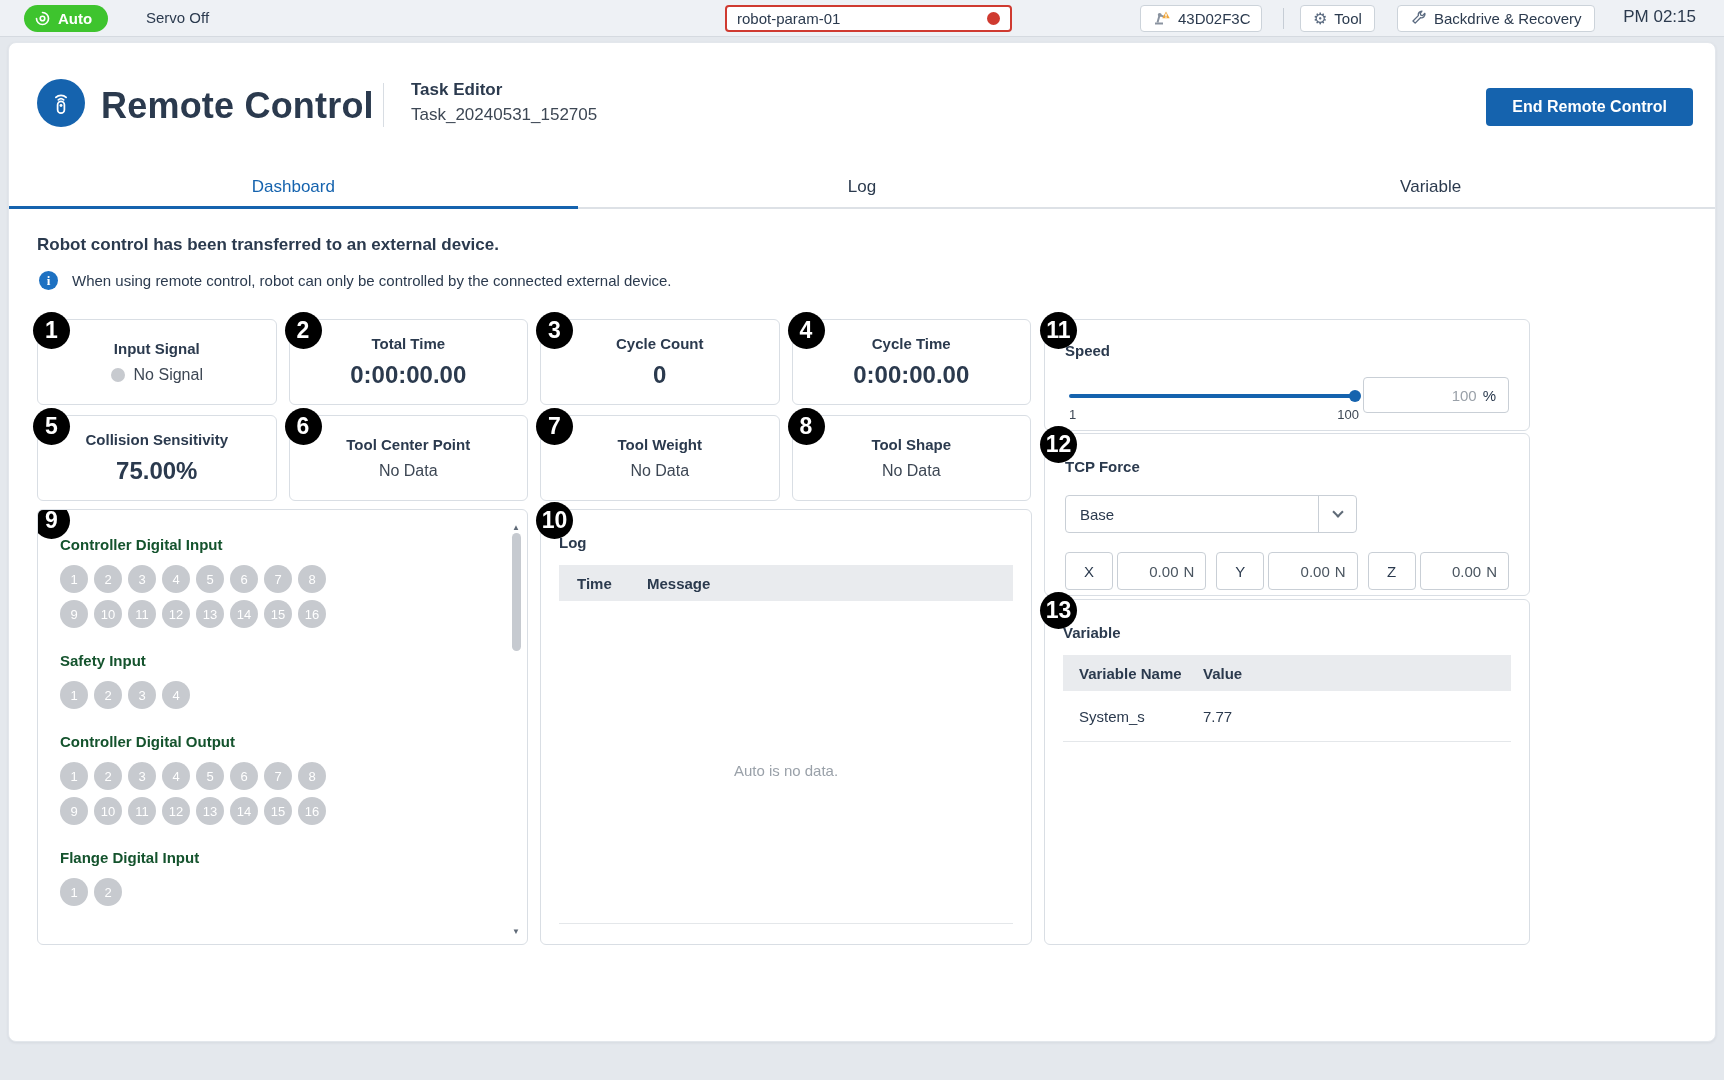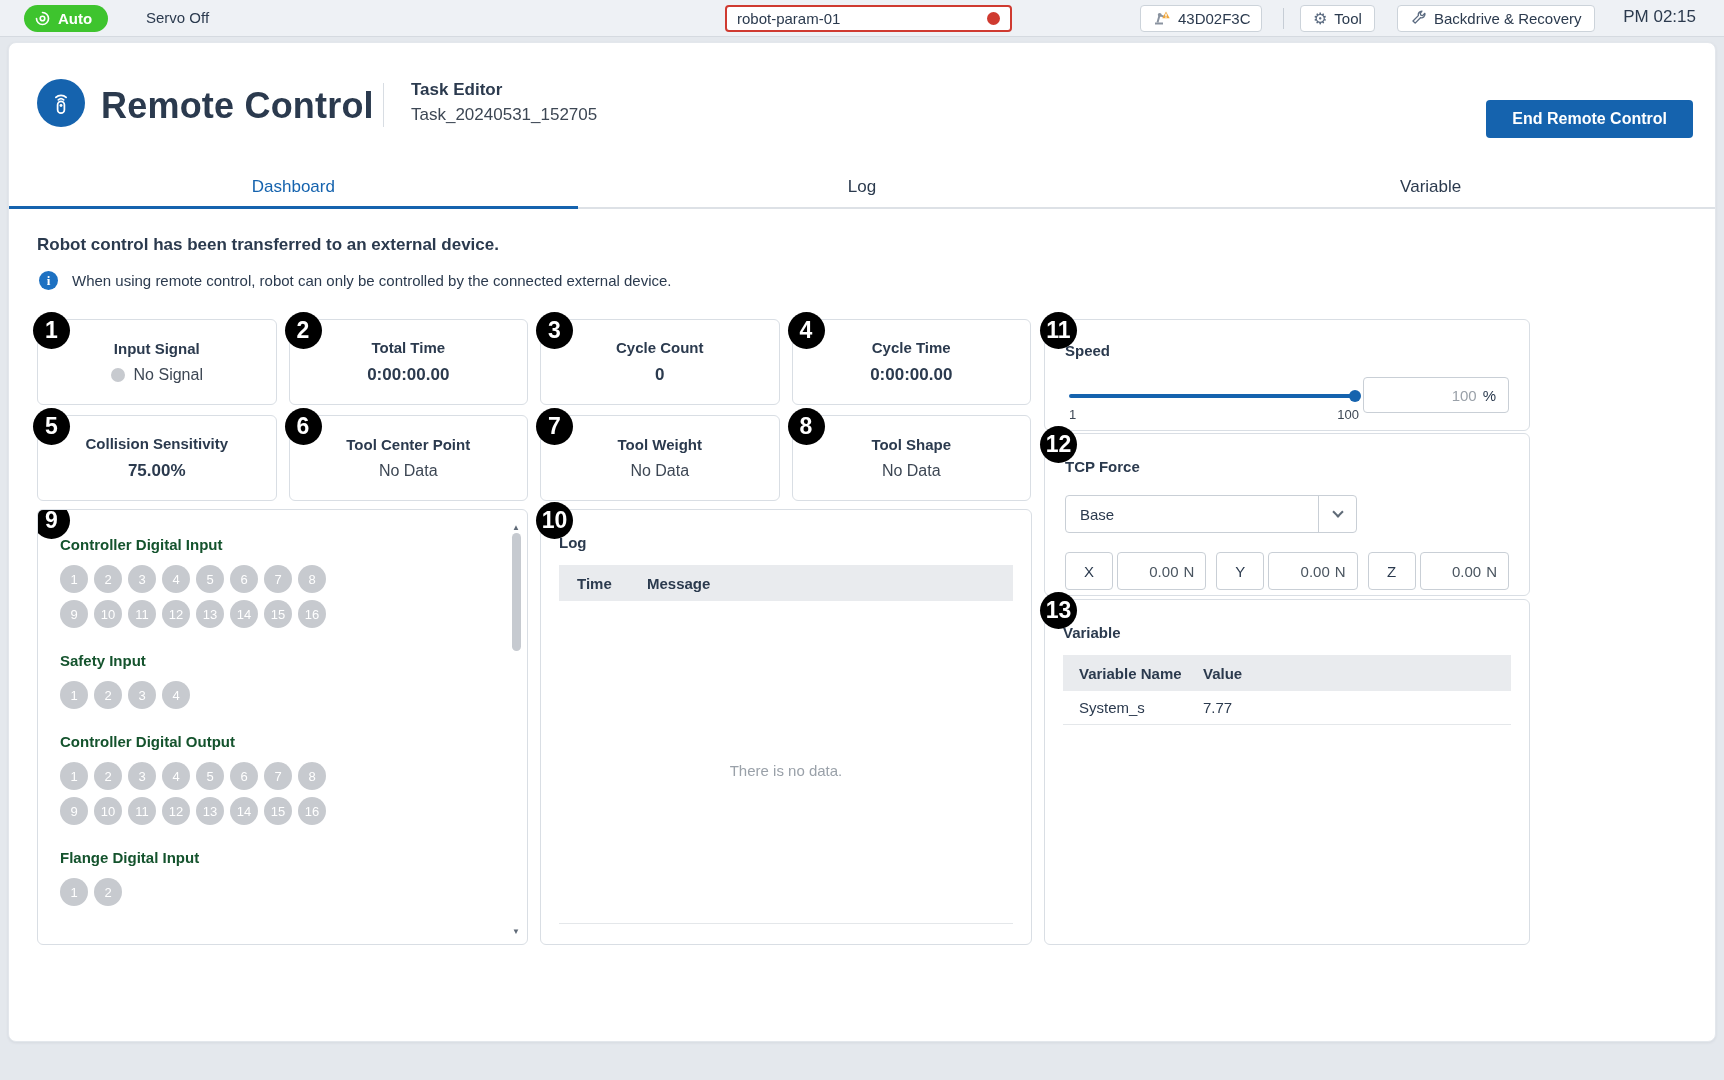--- a/index.html
+++ b/index.html
@@ -32,21 +32,21 @@
     border:1px solid #e3e7ec;border-radius:8px;box-shadow:0 1px 3px rgba(20,30,50,.07);}
   .app-icon{position:absolute;left:28px;top:36px;width:48px;height:48px;border-radius:50%;background:#1563ae;
     display:flex;align-items:center;justify-content:center;}
   .app-title{position:absolute;left:92px;top:42px;font-size:36px;font-weight:700;color:#2b3a4e;letter-spacing:.2px;}
   .header-divider{position:absolute;left:374px;top:40px;width:1px;height:44px;background:#d8dde3;}
   .task-block{position:absolute;left:402px;top:37px;}
   .task-label{font-size:17px;font-weight:700;color:#2b3a4e;}
   .task-name{font-size:17px;color:#3d4754;margin-top:5px;}
   .end-btn{position:absolute;right:22px;top:45px;height:38px;padding:0 26px;background:#1563ae;color:#fff;
     border:none;border-radius:4px;font-size:16px;font-weight:600;display:flex;align-items:center;cursor:pointer;
-    font-family:inherit;margin-top:12px;}
+    font-family:inherit;}
   
   .tabs{position:absolute;left:0;top:123px;width:100%;height:43px;display:flex;border-bottom:2px solid #dde1e6;}
   .tab{flex:1;display:flex;align-items:center;justify-content:center;font-size:17px;color:#2b3a4e;
     position:relative;cursor:pointer;}
   .tab.active{color:#1563ae;}
   .tab.active::after{content:"";position:absolute;left:0;right:0;bottom:-2px;height:3px;background:#1563ae;}
   
   .notice-title{position:absolute;left:28px;top:192px;font-size:17px;font-weight:700;color:#2b3a4e;}
   .info-row{position:absolute;left:30px;top:228px;display:flex;align-items:center;gap:14px;}
   .info-icon{width:19px;height:19px;border-radius:50%;background:#1d71c2;color:#fff;display:flex;
@@ -55,21 +55,21 @@
   .info-text{font-size:15px;color:#2b3a4e;}
   
   .num-badge{position:absolute;left:-5px;top:-8px;width:37px;height:37px;border-radius:50%;background:#000;
     color:#fff;font-size:23px;font-weight:700;display:flex;align-items:center;justify-content:center;z-index:6;}
   
   .cards-grid{position:absolute;left:28px;top:276px;width:994px;display:grid;
     grid-template-columns:repeat(4,1fr);gap:10px 12px;}
   .card{height:86px;position:relative;border:1px solid #d9dee4;border-radius:6px;background:#fff;
     display:flex;flex-direction:column;align-items:center;justify-content:center;gap:9px;}
   .card-title{font-size:15px;font-weight:600;color:#2b3a4e;}
-  .card-value.strong{font-size:17px;font-weight:700;color:#2b3a4e;}
+  .card-value.strong{font-size:24px;font-weight:700;color:#2b3a4e;}
   .card-value.plain{font-size:16px;color:#3d4754;}
   .card-value.signal{font-size:16px;color:#3d4754;display:flex;align-items:center;gap:9px;}
   .sig-dot{width:14px;height:14px;border-radius:50%;background:#c7cacf;}
   
   .panel{position:absolute;border:1px solid #d9dee4;border-radius:6px;background:#fff;}
   .panel-title{font-size:15px;font-weight:700;color:#2b3a4e;}
   #io-panel{left:28px;top:466px;width:491px;height:436px;padding:26px 22px;overflow:hidden;}
   .io-label{font-size:15px;font-weight:700;color:#14532d;margin:24px 0 12px;}
   .io-label:first-child{margin-top:0;}
   .io-circles{display:flex;flex-wrap:wrap;gap:7px 6px;width:276px;}
@@ -104,21 +104,21 @@
   .tcp-axes{position:absolute;left:20px;right:20px;top:118px;display:flex;gap:10px;}
   .axis-field{flex:1;display:flex;gap:4px;}
   .axis-label{width:48px;height:38px;border:1px solid #c9cfd6;border-radius:4px;display:flex;
     align-items:center;justify-content:center;font-size:15px;color:#2b3a4e;background:#fff;}
   .axis-value{flex:1;height:38px;border:1px solid #c9cfd6;border-radius:4px;display:flex;align-items:center;
     justify-content:flex-end;padding:0 11px;gap:5px;font-size:15px;color:#4a5560;cursor:text;}
   #variable-panel{left:1035px;top:556px;width:486px;height:346px;padding:24px 18px;}
   .var-header{margin-top:14px;background:#e9ebee;height:36px;display:flex;align-items:center;
     font-size:15px;font-weight:600;color:#2b3a4e;}
   .var-col-name{width:140px;padding-left:16px;}
-  .var-row{height:34px;display:flex;align-items:center;border-bottom:1px solid #e4e7ea;font-size:15px;color:#2b3a4e;}
+  .var-row{height:51px;display:flex;align-items:center;border-bottom:1px solid #e4e7ea;font-size:15px;color:#2b3a4e;}
 </style>
 </head>
 <body>
 
 <div class="topbar">
   <div class="auto-badge">
     <span class="auto-icon">
       <svg width="17" height="17" viewBox="0 0 24 24">
         <circle cx="12" cy="12" r="3.2" stroke="#fff" stroke-width="2.3" fill="none"></circle>
         <path d="M12 3.5a8.5 8.5 0 1 1-8.5 8.5" stroke="#fff" stroke-width="2.3" fill="none" stroke-linecap="round"></path>
@@ -303,21 +303,21 @@
     </div>
   </div>
 
   <div class="panel" id="log-panel">
     <div class="num-badge">10</div>
     <div class="panel-title">Log</div>
     <div class="log-header">
       <div class="log-col-time">Time</div>
       <div>Message</div>
     </div>
-    <div class="log-empty">There is no data.</div>
+    <div class="log-empty">Auto is no data.</div>
     <div class="log-bottomline"></div>
   </div>
 
   <div class="panel" id="speed-panel">
     <div class="num-badge">11</div>
     <div class="panel-title">Speed</div>
     <div class="slider-area">
       <div class="slider-track">
         <div class="slider-handle"></div>
       </div>

